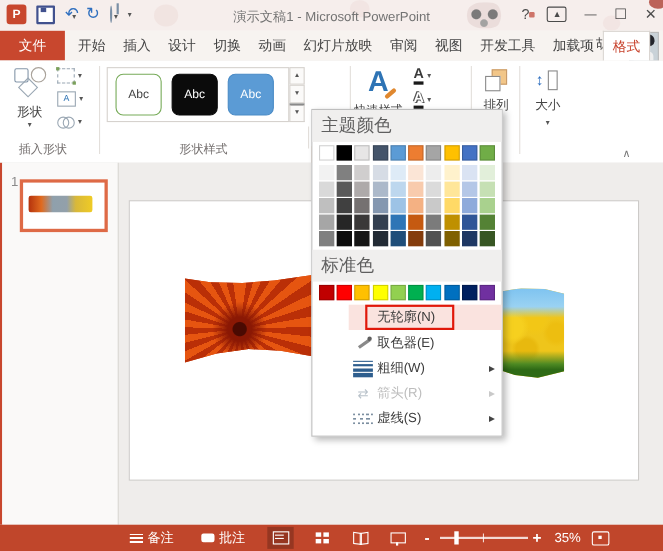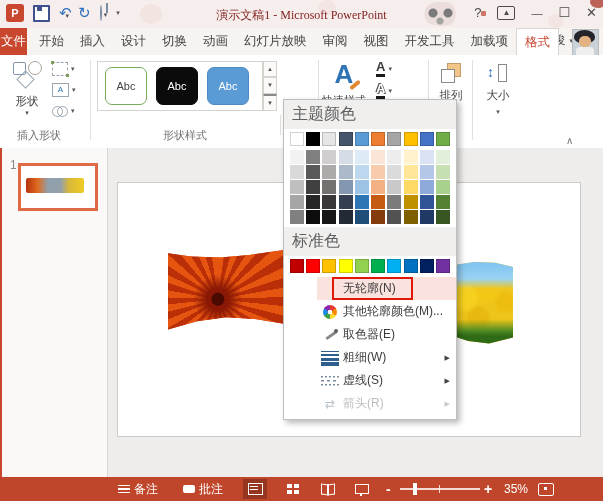--- a/index.html
+++ b/index.html
@@ -12,30 +12,30 @@
   .deco{position:absolute;border-radius:50%;}
   .qat{position:absolute;left:6px;top:4px;display:flex;align-items:center;gap:9px;}
   .appicon{width:18px;height:18px;background:#C8472E;border-radius:3px;color:#fff;font-weight:bold;
            font-size:11px;display:flex;align-items:center;justify-content:center;}
   .saveicon{width:13px;height:13px;border:2px solid #41518E;border-radius:1px;position:relative;background:#fff;}
   .saveicon::before{content:"";position:absolute;left:2px;top:0;width:5px;height:4px;background:#41518E;}
   .undo{color:#2F6FBF;font-size:15px;line-height:14px;}
   .caret{font-size:7px;color:#555;margin-left:-6px;}
   .touchico{width:13px;height:13px;border:1px solid #7A8FA6;border-radius:50%;position:relative;}
   .touchico::before{content:"";position:absolute;left:5px;top:-3px;width:2px;height:10px;background:#7A8FA6;}
-  .title{position:absolute;left:150px;right:150px;top:7px;text-align:center;font-size:12px;color:#7f1d1d;white-space:nowrap;font-family:Liberation Serif, serif;}
+  .title{position:absolute;left:150px;right:150px;top:7px;text-align:center;font-size:12px;color:#737373;white-space:nowrap;}
   .winbtns{position:absolute;right:6px;top:4px;display:flex;align-items:center;gap:16px;color:#4a4a4a;}
   .winbtn{font-size:13px;line-height:18px;}
   .ribbonopt{width:16px;height:12px;border:1px solid #4a4a4a;border-radius:2px;font-size:8px;line-height:11px;text-align:center;}
 
   
   .tabrow{position:absolute;left:0;top:28px;width:603px;height:27px;background:#F7F3F0;border-bottom:1px solid #E2DDD9;
           display:flex;align-items:stretch;}
   .tab{padding:0 8px;display:flex;align-items:center;font-size:12.5px;color:#444;cursor:default;}
-  .tab-file{background:#C8472E;color:#fff;padding:0 1px;margin-right:4px;}
+  .tab-file{background:#C8472E;color:#fff;padding:0 17px;margin-right:4px;}
   .tab-active{background:#fff;border:1px solid #DAD5D1;border-bottom:none;color:#C8442E;position:relative;z-index:2;}
   .account{position:absolute;right:30px;top:32px;display:flex;align-items:center;gap:4px;color:#444;}
   .avatar{position:absolute;right:4px;top:29px;width:25px;height:25px;background:#C9D2D8;border:1px solid #bbb;overflow:hidden;}
   .avatar .hair{position:absolute;left:1px;top:0;width:21px;height:13px;background:#23252B;border-radius:50% 50% 40% 40%;}
   .avatar .face{position:absolute;left:6px;top:6px;width:12px;height:11px;background:#E3B283;border-radius:45%;}
   .avatar .shirt{position:absolute;left:3px;top:17px;width:18px;height:8px;background:#EFEFEF;border-radius:4px 4px 0 0;}
 
   
   .ribbon{position:absolute;left:0;top:55px;width:603px;height:93px;background:#FFFFFF;border-bottom:1px solid #DCD8D4;}
   .gdiv{position:absolute;top:5px;height:80px;width:1px;background:#E3DFDB;}
@@ -414,49 +414,43 @@
         <div class="swatch" style="background: rgb(0, 32, 96);"></div>
         <div class="swatch" style="background: rgb(112, 48, 160);"></div>
       </div>
     <div class="menuitems" id="menu-items">
         <div class="mitem hl">
           <span class="micon"></span>
           <span>无轮廓(N)</span>
         </div>
         <div class="mitem">
           <span class="micon">
-            <span class="mi-color-wheel"></span>
-          </span>
-          <span>其他轮廓颜色(M)...</span>
-        </div>
-        <div class="mitem">
-          <span class="micon">
             <span class="mi-eyedropper"></span>
           </span>
           <span>取色器(E)</span>
         </div>
         <div class="mitem">
           <span class="micon">
             <span class="mi-line-weight"></span>
           </span>
           <span>粗细(W)</span>
           <span class="marrow">▶</span>
         </div>
+        <div class="mitem dis">
+          <span class="micon">
+            <span class="mi-arrow-style"></span>
+          </span>
+          <span>箭头(R)</span>
+          <span class="marrow">▶</span>
+        </div>
         <div class="mitem">
           <span class="micon">
             <span class="mi-dash-style"></span>
           </span>
           <span>虚线(S)</span>
-          <span class="marrow">▶</span>
-        </div>
-        <div class="mitem dis">
-          <span class="micon">
-            <span class="mi-arrow-style"></span>
-          </span>
-          <span>箭头(R)</span>
           <span class="marrow">▶</span>
         </div>
       </div>
   </div>
 
   <div class="statusbar">
     <div class="sb" style="left:118px;">
       <span class="ico-notes"></span>
       <span>备注</span>
     </div>

